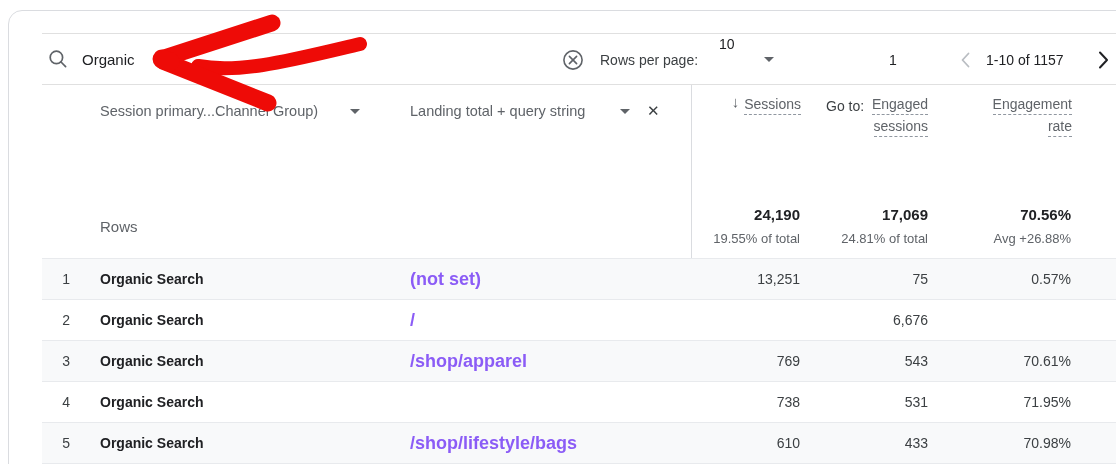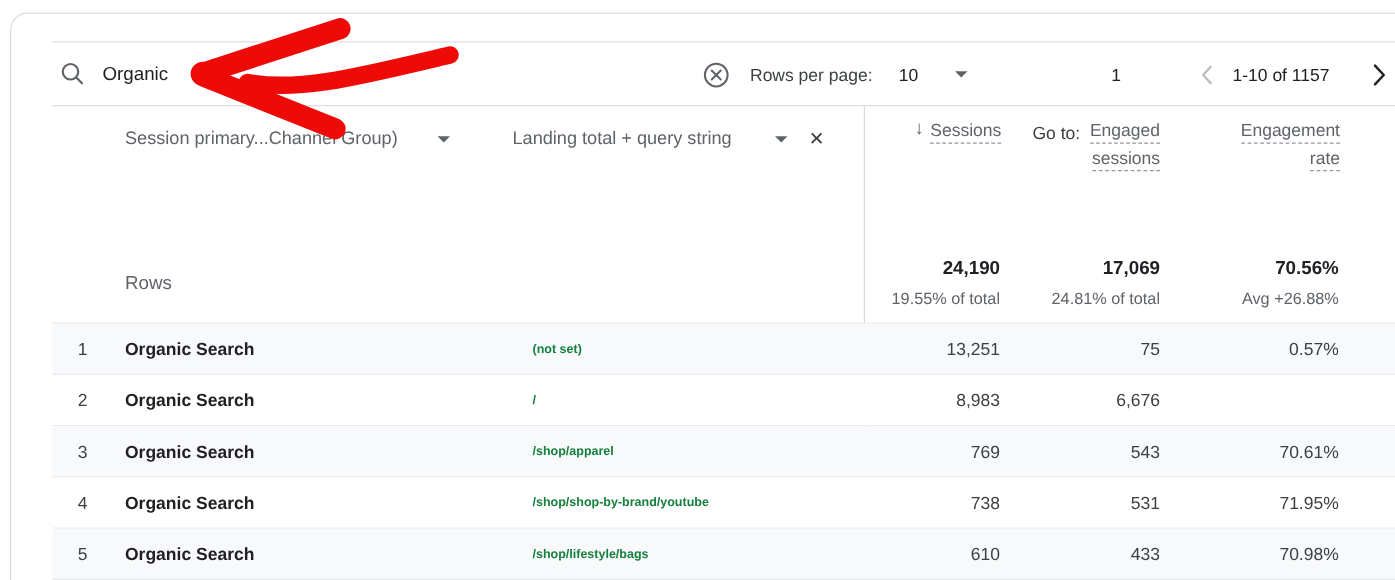--- a/index.html
+++ b/index.html
@@ -26,21 +26,21 @@
   .total-label{font-size:15px;color:#5f6368;}
   .tot-big{font-size:15px;font-weight:700;color:#202124;text-align:right;}
   .tot-sub{font-size:13px;color:#5f6368;text-align:right;margin-top:8px;}
   
   .rows{left:42px;top:258px;width:1074px;border-top:1px solid #e8eaed;}
   .trow{position:relative;height:40px;border-bottom:1px solid #e8eaed;background:#fff;}
   .trow.stripe{background:#f8f9fa;}
   .cell{position:absolute;top:0;height:40px;display:flex;align-items:center;white-space:nowrap;}
   .c-num{left:0px;width:28px;justify-content:flex-end;font-size:14px;color:#3c4043;}
   .c-chan{left:58px;font-size:14px;font-weight:700;color:#202124;}
-  .c-land{left:384px;font-size:10px;font-weight:700;color:#15803d;}
+  .c-land{left:368px;font-size:18px;font-weight:700;color:#8b5cf6;}
   .c-r{justify-content:flex-end;font-size:14px;color:#3c4043;}
   .c-sess{right:316px;width:120px;}
   .c-eng{right:188px;width:110px;}
   .c-rate{right:45px;width:120px;}
   .divider-col{left:691px;top:85px;height:379px;}
   svg{display:block;}
 </style>
 </head>
 <body>
 
@@ -61,21 +61,21 @@
 
   <span class="abs" style="left:562px;top:49px;">
     <svg width="22" height="22" viewBox="0 0 22 22">
         <circle cx="11" cy="11" r="9.1" fill="none" stroke="#5f6368" stroke-width="1.6"></circle>
         <line x1="7.4" y1="7.4" x2="14.6" y2="14.6" stroke="#5f6368" stroke-width="1.6" stroke-linecap="round"></line>
         <line x1="14.6" y1="7.4" x2="7.4" y2="14.6" stroke="#5f6368" stroke-width="1.6" stroke-linecap="round"></line>
       </svg>
   </span>
 
   <span class="abs tb-text" style="left:600px;top:52px;">Rows per page:</span>
-  <span class="abs tb-val" style="left:719px;top:52px;">10</span>
+  <span class="abs tb-val" style="left:719px;top:36px;">10</span>
   <span class="abs caret" style="left:764px;top:57px;"></span>
 
   <span class="abs tb-text" style="left:826px;top:52px;margin-top:46px;">Go to:</span>
   <span class="abs tb-val" style="left:889px;top:52px;">1</span>
 
   <span class="abs" style="left:956px;top:50px;">
     <svg width="20" height="20" viewBox="0 0 20 20">
         <polyline points="12.5,3.5 6.5,10 12.5,16.5" fill="none" stroke="#b9bdc2" stroke-width="1.8" stroke-linecap="round" stroke-linejoin="round"></polyline>
       </svg>
   </span>
@@ -127,35 +127,33 @@
       <span class="cell c-chan">Organic Search</span>
       <span class="cell c-land">(not set)</span>
       <span class="cell c-r c-sess">13,251</span>
       <span class="cell c-r c-eng">75</span>
       <span class="cell c-r c-rate">0.57%</span>
     </div>
     <div class="trow">
       <span class="cell c-num">2</span>
       <span class="cell c-chan">Organic Search</span>
       <span class="cell c-land">/</span>
-      <span class="cell c-r c-sess">8,983</span>
       <span class="cell c-r c-eng">6,676</span>
     </div>
     <div class="trow stripe">
       <span class="cell c-num">3</span>
       <span class="cell c-chan">Organic Search</span>
       <span class="cell c-land">/shop/apparel</span>
       <span class="cell c-r c-sess">769</span>
       <span class="cell c-r c-eng">543</span>
       <span class="cell c-r c-rate">70.61%</span>
     </div>
     <div class="trow">
       <span class="cell c-num">4</span>
       <span class="cell c-chan">Organic Search</span>
-      <span class="cell c-land">/shop/shop-by-brand/youtube</span>
       <span class="cell c-r c-sess">738</span>
       <span class="cell c-r c-eng">531</span>
       <span class="cell c-r c-rate">71.95%</span>
     </div>
     <div class="trow stripe">
       <span class="cell c-num">5</span>
       <span class="cell c-chan">Organic Search</span>
       <span class="cell c-land">/shop/lifestyle/bags</span>
       <span class="cell c-r c-sess">610</span>
       <span class="cell c-r c-eng">433</span>

